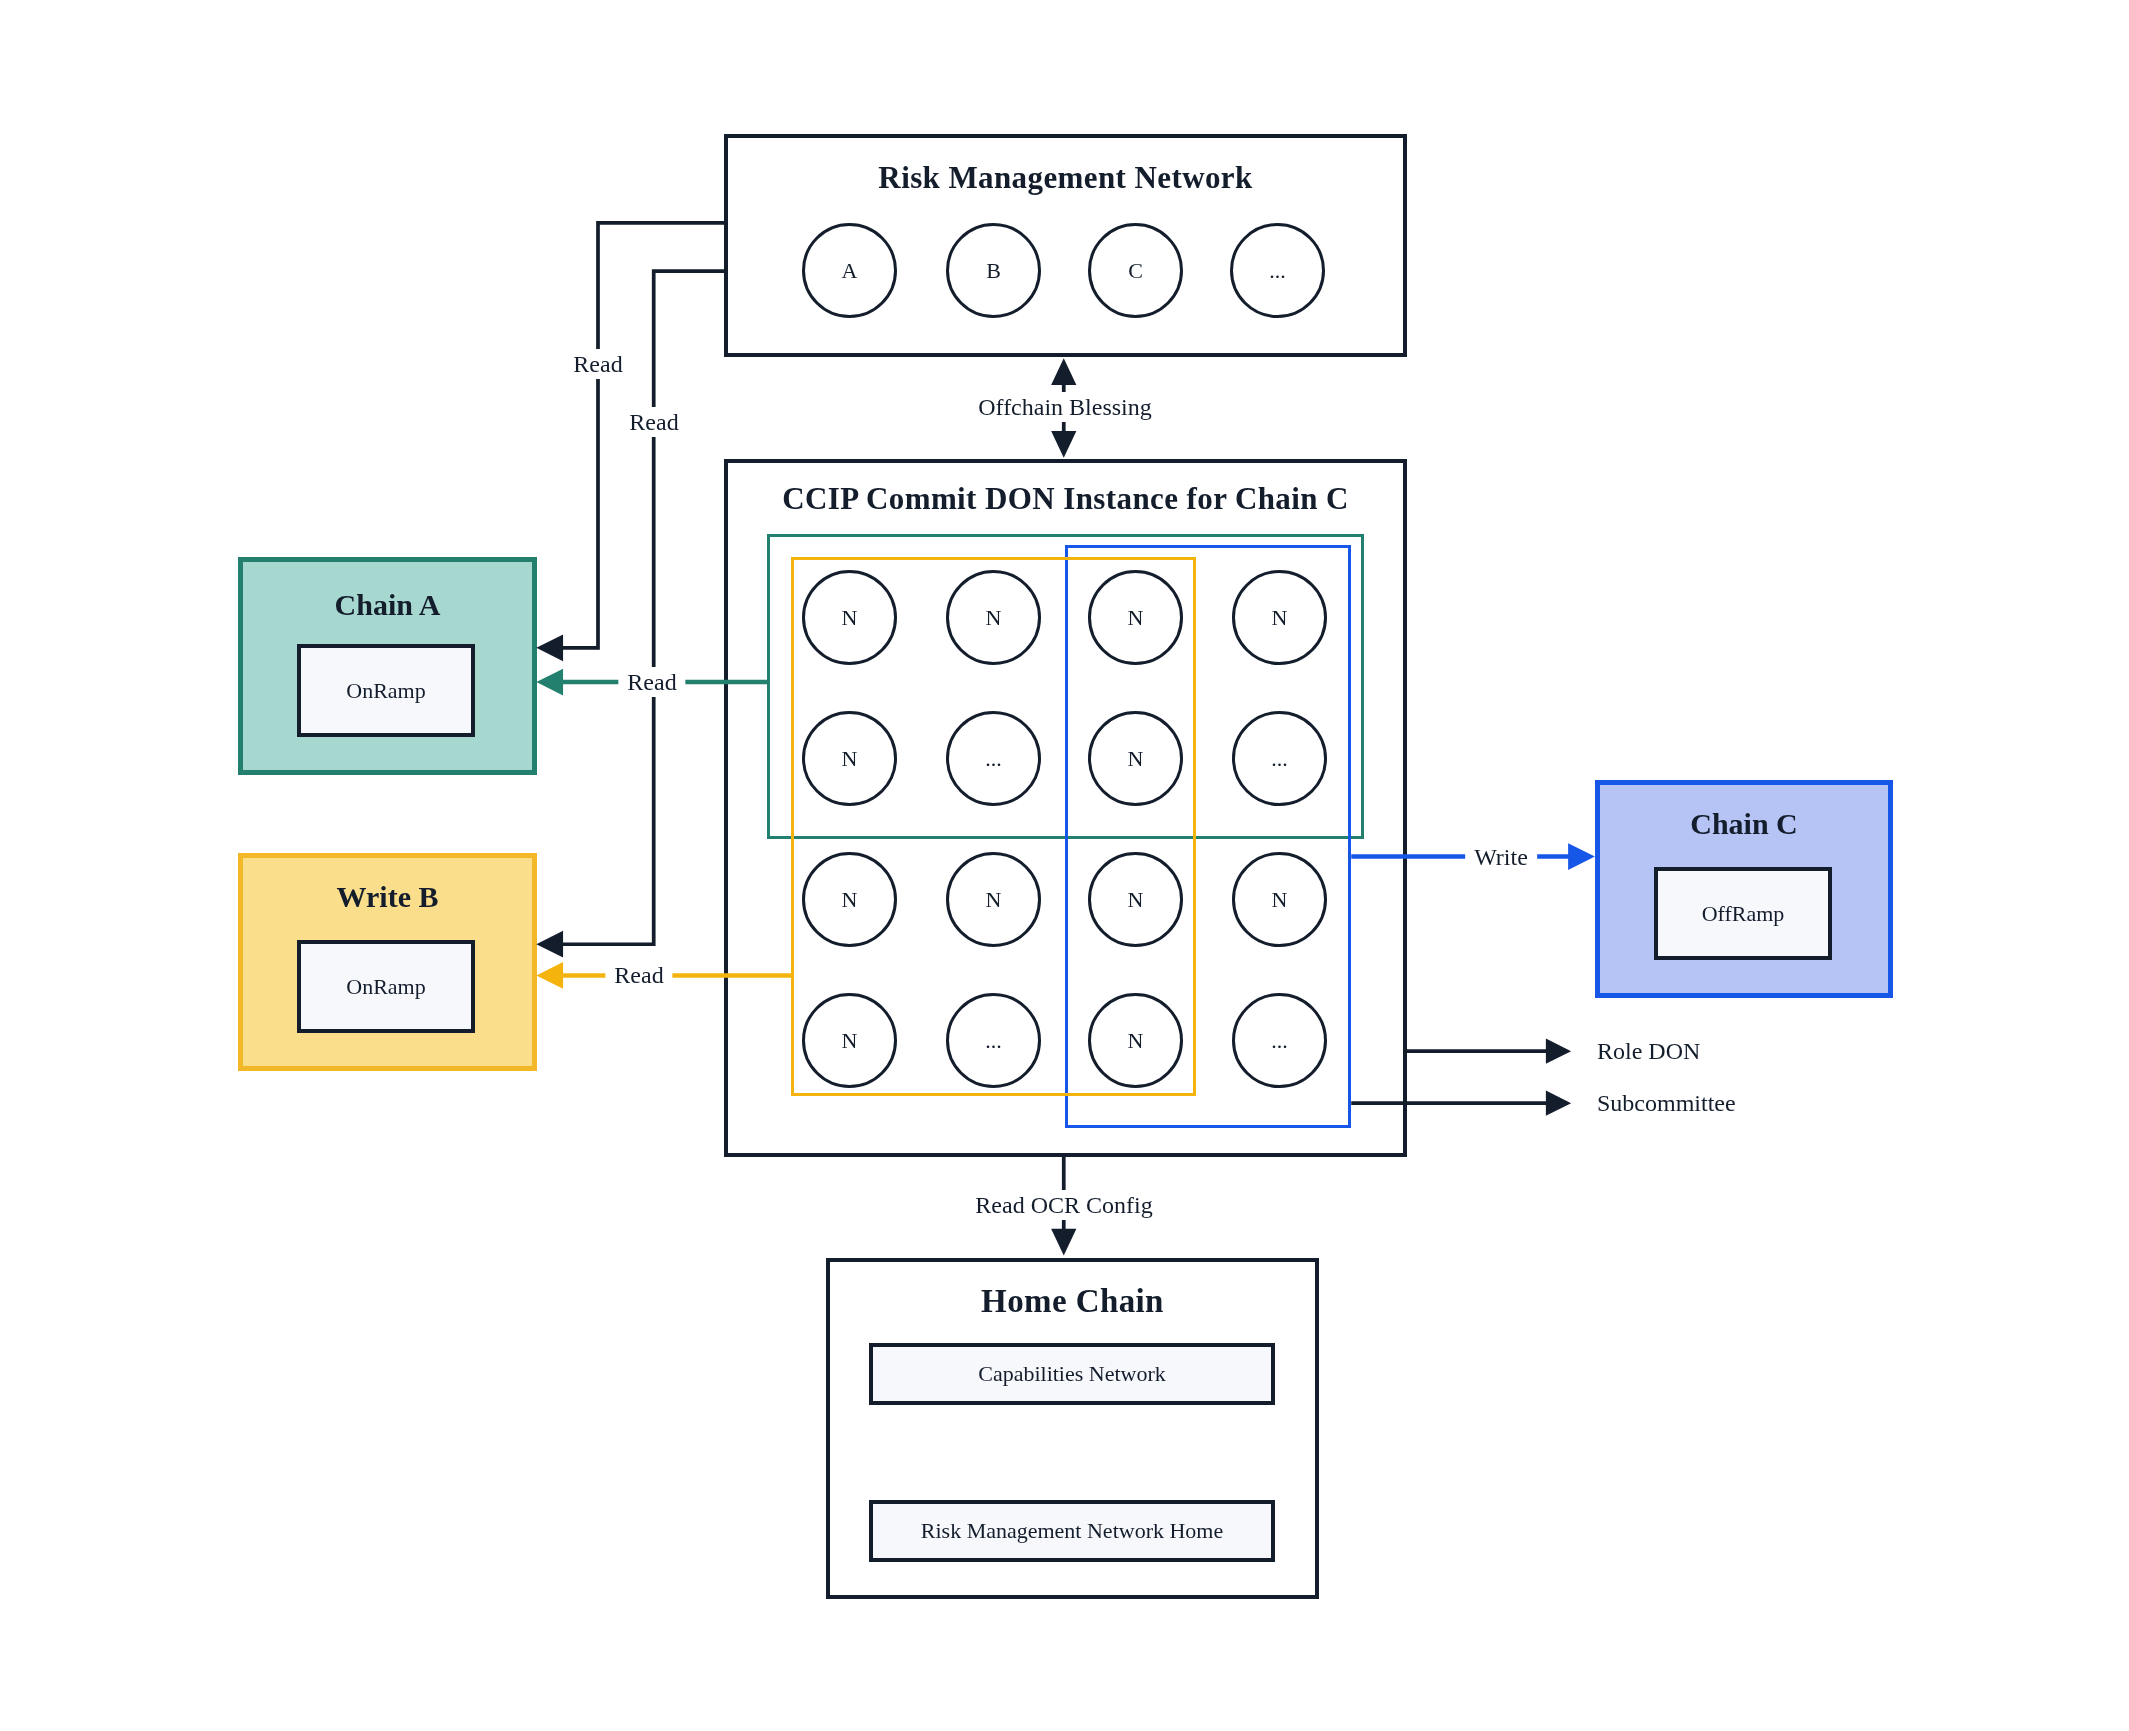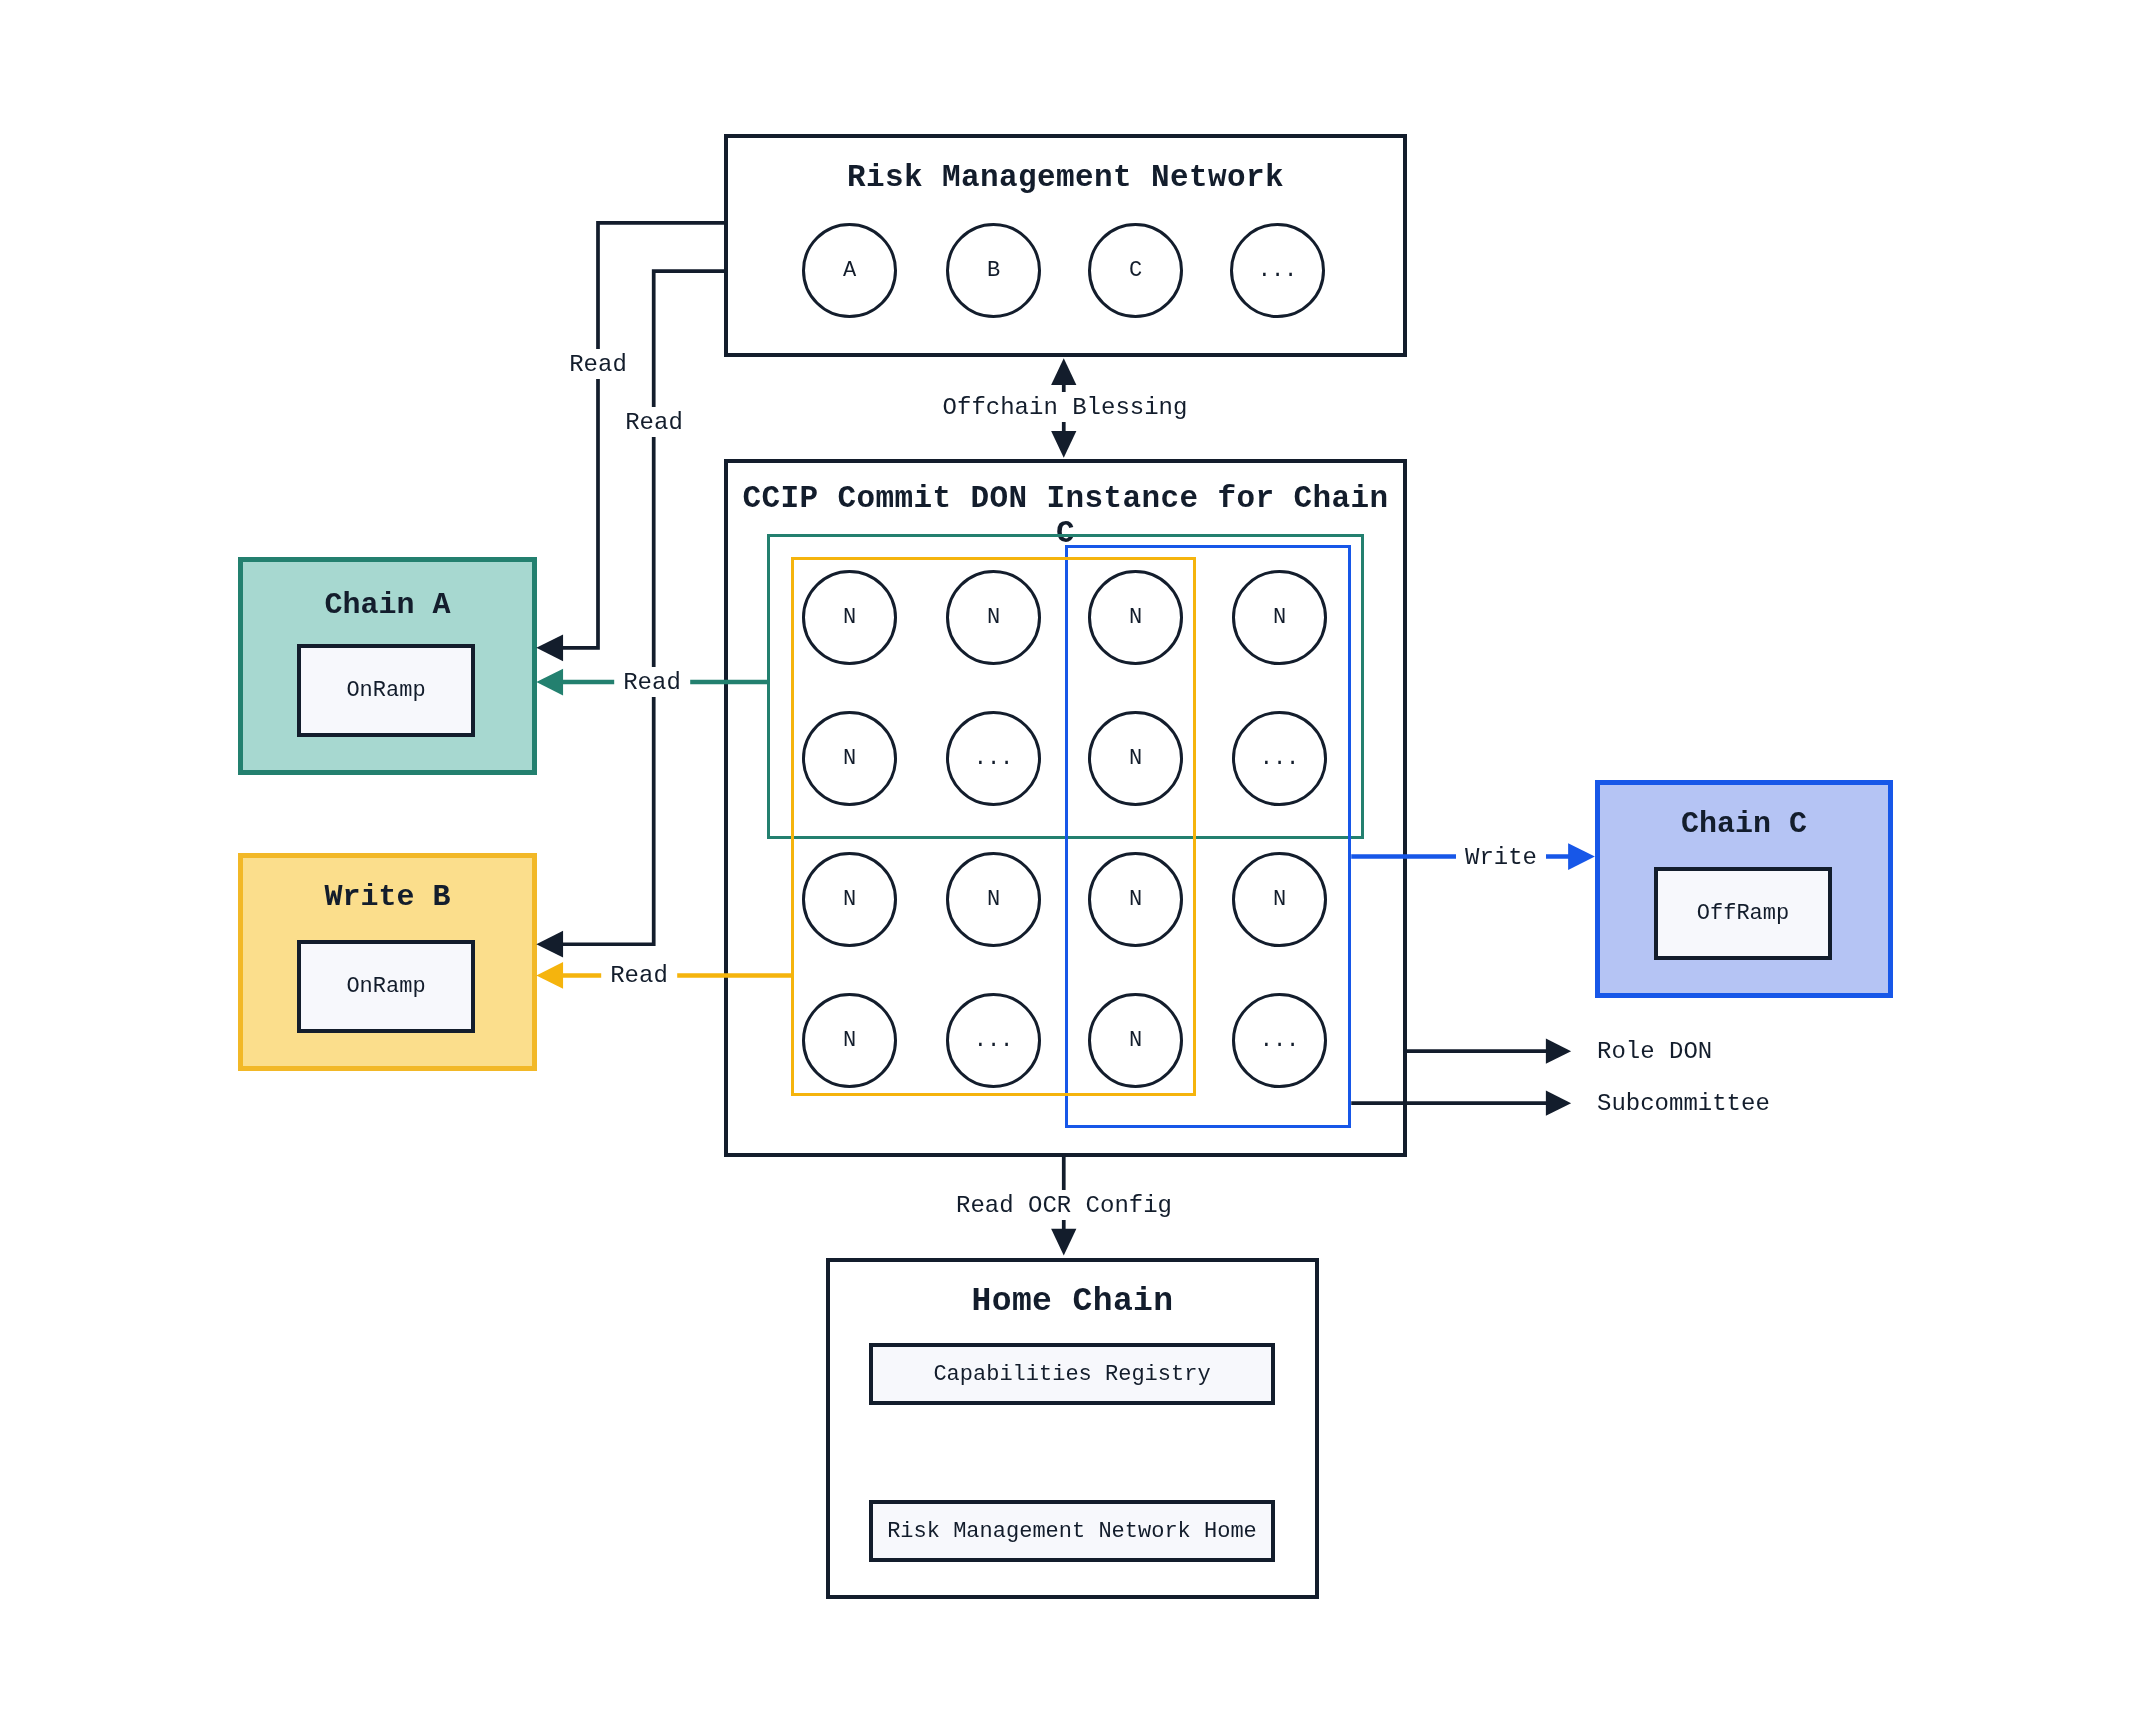--- a/index.html
+++ b/index.html
@@ -1,17 +1,17 @@
 <!DOCTYPE html>
 <html style="--ink: #131D2C; --teal: #23806F; --teal_fill: #A7D8D0; --amber: #F2B827; --amber_fill: #FBDE8C; --gold: #F5B40D; --blue: #1757E8; --blue_fill: #B5C4F4; --panel: #F7F8FC; --bg: #FFFFFF;font-size:12px"><head>
 <meta charset="utf-8">
 <style>
   html,body{margin:0;padding:0;background:#fff;}
   .canvas{position:relative;width:2129px;height:1731px;background:var(--bg,#fff);
-          font-family:Liberation Mono, monospace;color:var(--ink,#131D2C);overflow:hidden;}
+          font-family:Liberation Serif, serif;color:var(--ink,#131D2C);overflow:hidden;}
   .box{position:absolute;box-sizing:border-box;background:#fff;border:4.5px solid var(--ink);z-index:1;}
   .box-title{display:block;text-align:center;font-weight:700;font-size:31px;letter-spacing:0.4px;}
   .chain{position:absolute;box-sizing:border-box;border:5.2px solid;z-index:1;}
   .chain-title{display:block;text-align:center;font-weight:700;font-size:30px;}
   .panel{position:absolute;box-sizing:border-box;background:var(--panel);border:4.5px solid var(--ink);
          display:flex;align-items:center;justify-content:center;font-size:22px;}
   .node{position:absolute;box-sizing:border-box;width:95px;height:95px;border-radius:50%;
         border:3.7px solid var(--ink);background:#fff;display:flex;align-items:center;justify-content:center;
         font-size:22px;z-index:2;}
   .overlay{position:absolute;box-sizing:border-box;border:3.7px solid;background:transparent;}
@@ -157,21 +157,21 @@
   <div class="chain" style="left:1595px;top:780px;width:298px;height:218px;background:var(--blue_fill);border-color:var(--blue);">
     <span class="chain-title" style="margin-top:22px;">Chain C</span>
     <div class="panel" style="left:54px;top:82px;width:178px;height:93px;">
       <span>OffRamp</span>
     </div>
   </div>
 
   <div class="box" style="left:826px;top:1258px;width:493px;height:341px;">
     <span class="box-title" style="margin-top:21px;font-size:33px;">Home Chain</span>
     <div class="panel" style="left:39px;top:81px;width:406px;height:62px;">
-      <span>Capabilities Registry</span>
+      <span>Capabilities Network</span>
     </div>
     <div class="panel" style="left:39px;top:238px;width:406px;height:62px;">
       <span>Risk Management Network Home</span>
     </div>
   </div>
 
   <span class="edge-label" style="left:598px;top:364px;">Read</span>
   <span class="edge-label" style="left:654px;top:422px;">Read</span>
   <span class="edge-label" style="left:652px;top:682px;">Read</span>
   <span class="edge-label" style="left:639px;top:975px;">Read</span>

